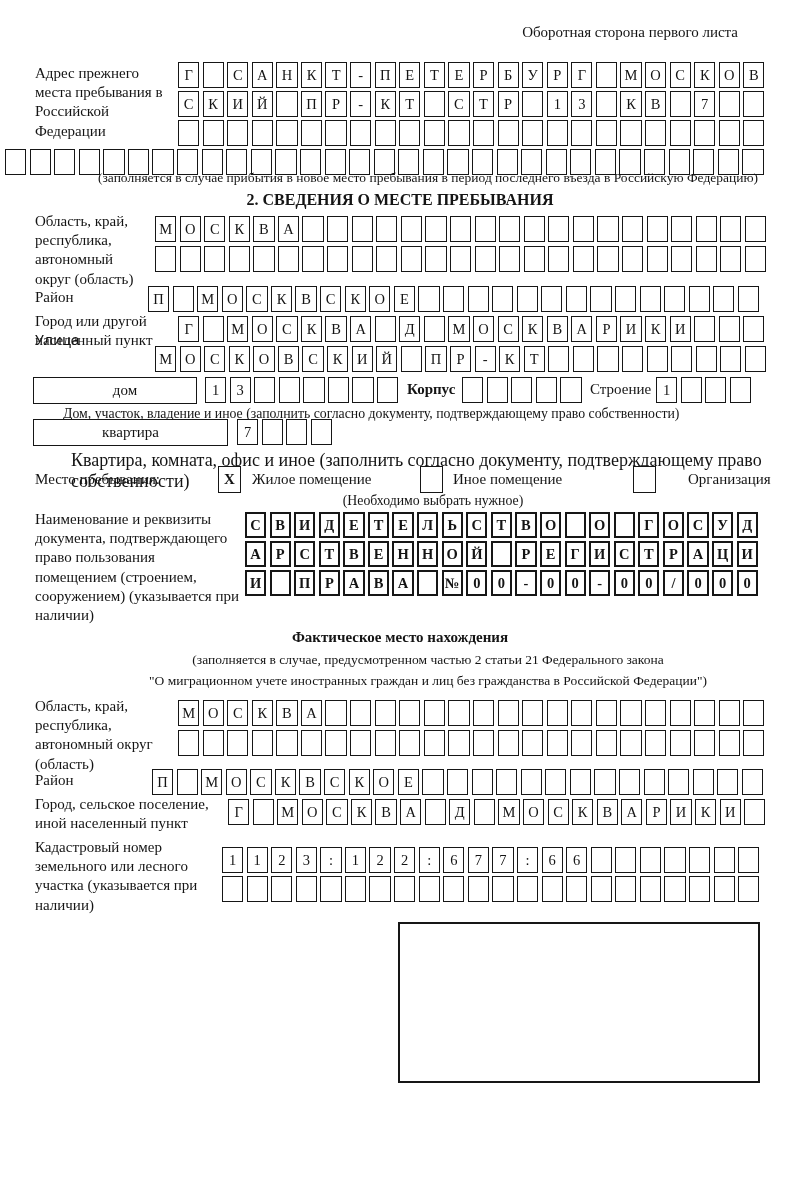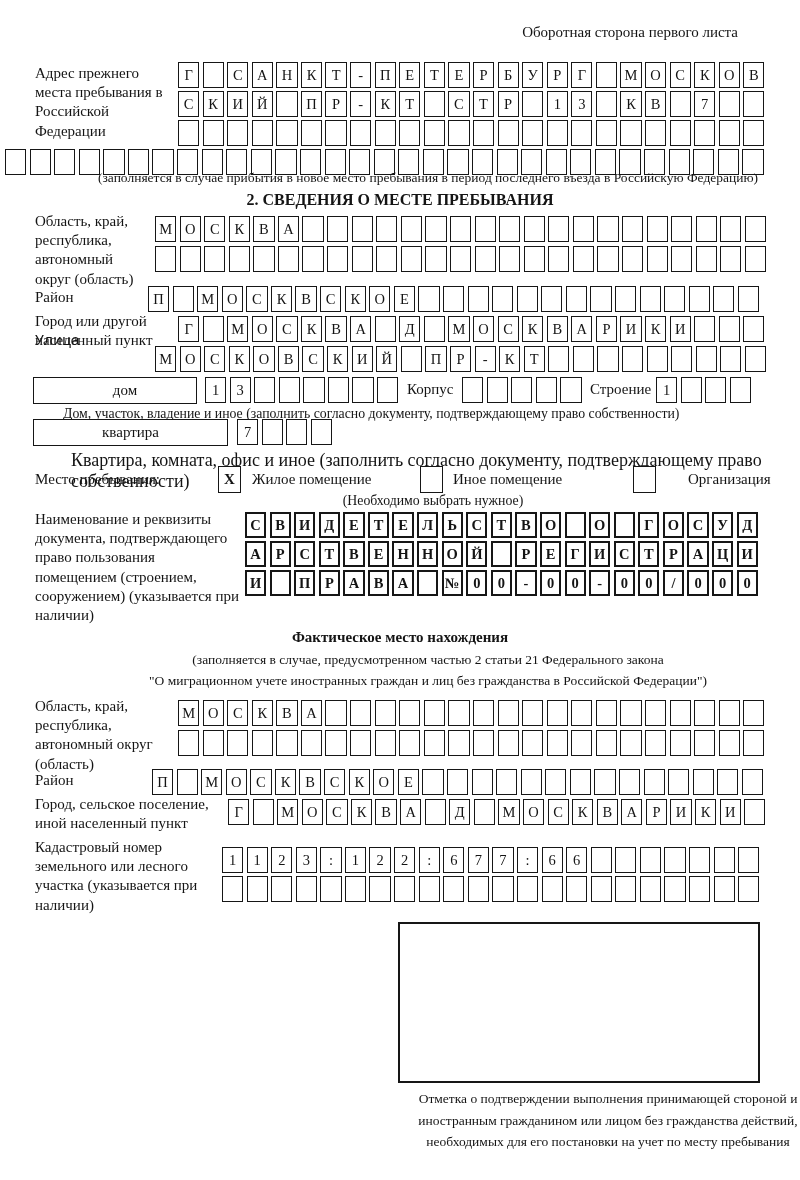--- a/index.html
+++ b/index.html
@@ -297,21 +297,21 @@
   <div class="row" style="left:205px;top:377px">
       <span class="cell">1</span>
       <span class="cell">3</span>
       <span class="cell"></span>
       <span class="cell"></span>
       <span class="cell"></span>
       <span class="cell"></span>
       <span class="cell"></span>
       <span class="cell"></span>
     </div>
-  <div class="lbl" style="left:407px;top:380px;">Корпус</div>
+  <div class="lbl" style="left:407px;top:380px;font-weight:bold;">Корпус</div>
   <div class="row" style="left:462px;top:377px">
       <span class="cell"></span>
       <span class="cell"></span>
       <span class="cell"></span>
       <span class="cell"></span>
       <span class="cell"></span>
     </div>
   <div class="lbl" style="left:590px;top:380px;">Строение</div>
   <div class="row" style="left:656px;top:377px">
       <span class="cell">1</span>
@@ -567,15 +567,14 @@
       <span class="cell"></span>
       <span class="cell"></span>
       <span class="cell"></span>
       <span class="cell"></span>
       <span class="cell"></span>
       <span class="cell"></span>
       <span class="cell"></span>
     </div>
 
   <div class="stamp"></div>
-  <div class="cap" style="left:390px;top:1088px;width:380px;text-align:center;line-height:1.6;">Отметка о подтверждении выполнения принимающей стороной и иностранным гражданином или лицом без гражданства действий, необходимых для его постановки на учет по месту пребывания</div>
 
 </div>
 
 </body></html>

